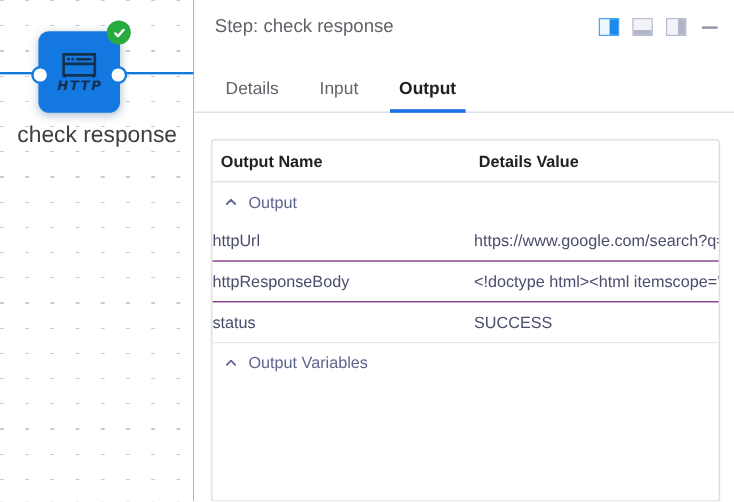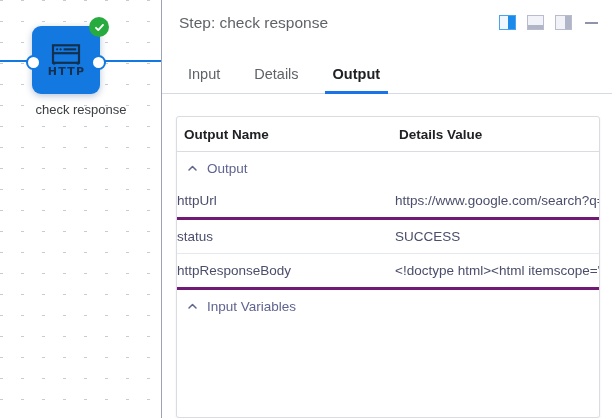--- a/index.html
+++ b/index.html
@@ -55,20 +55,21 @@
     height: 2px;
     background: #1379e0;
   }
 
   .node-wrap {
     position: absolute;
     left: 32px;
     top: 26px;
     width: 68px;
     height: 68px;
+    font-style: italic;
   }
   .node-box {
     position: absolute;
     left: 0; top: 0;
     width: 68px;
     height: 68px;
     background: #1379e0;
     border-radius: 9px;
     box-shadow: 0 2px 7px rgba(18,60,120,0.30);
     display: flex;
@@ -118,21 +119,21 @@
   }
   .port.left  { left: -6px; }
   .port.right { right: -6px; }
 
   .node-label {
     position: absolute;
     left: 0;
     right: 0;
     top: 102px;
     text-align: center;
-    font-size: 13px;
+    font-size: 19px;
     color: #3c4043;
     font-family: "Liberation Sans", sans-serif;
   }
 
   .canvas-divider {
     position: absolute;
     right: 0;
     top: 0;
     bottom: 0;
     width: 1px;
@@ -297,21 +298,21 @@
   thead th.col-value { padding-left: 4px; }
 
   tbody tr.group-row td {
     height: 32px;
     color: #5f6490;
     border-bottom: none;
   }
   tbody tr.data-row td {
     height: 33px;
     color: #4a4e6b;
-    border-bottom: 3px solid #701a75;
+    border-bottom: 1px solid #701a75;
   }
   tbody tr.data-row:last-child td {
     border-bottom: none;
   }
   tbody tr.data-row.pre-group td {
     border-bottom: 1px solid #e6e8ef;
   }
 
   td.name-cell { padding-left: 42px; }
   td.value-cell { padding-left: 4px; }
@@ -381,22 +382,22 @@
       <div class="panel-title">Step: check response</div>
       <div class="header-actions">
         <span class="layout-icon split"></span>
         <span class="layout-icon bottom"></span>
         <span class="layout-icon right"></span>
         <span class="minimize-icon"></span>
       </div>
     </div>
 
     <div class="tabs-bar">
+      <div class="tab">Details</div>
       <div class="tab">Input</div>
-      <div class="tab">Details</div>
       <div class="tab active">Output</div>
     </div>
 
     <div class="panel-body">
       <div class="table-card">
         <table class="out-table">
           <colgroup>
             <col class="col-name">
             <col class="col-value">
           </colgroup>
@@ -416,36 +417,36 @@
                   </svg>
                   <span class="group-label">Output</span>
                 </div>
               </td>
             </tr>
 
             <tr class="data-row">
               <td class="name-cell">httpUrl</td>
               <td class="value-cell">https://www.google.com/search?q=</td>
             </tr>
+            <tr class="data-row">
+              <td class="name-cell">httpResponseBody</td>
+              <td class="value-cell">&lt;!doctype html&gt;&lt;html itemscope='</td>
+            </tr>
             <tr class="data-row pre-group">
               <td class="name-cell">status</td>
               <td class="value-cell">SUCCESS</td>
-            </tr>
-            <tr class="data-row">
-              <td class="name-cell">httpResponseBody</td>
-              <td class="value-cell">&lt;!doctype html&gt;&lt;html itemscope='</td>
             </tr>
 
             <tr class="group-row">
               <td colspan="2">
                 <div class="group-cell">
                   <svg class="chevron" viewBox="0 0 13 13">
                     <path d="M3 8 L6.5 4.5 L10 8" stroke="#5f6490" stroke-width="1.5" fill="none" stroke-linecap="round" stroke-linejoin="round"></path>
                   </svg>
-                  <span class="group-label">Input Variables</span>
+                  <span class="group-label">Output Variables</span>
                 </div>
               </td>
             </tr>
 
 
           </tbody>
         </table>
       </div>
     </div>
 

